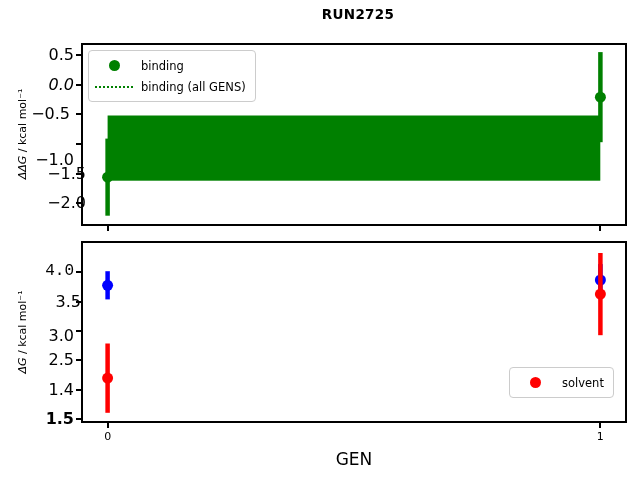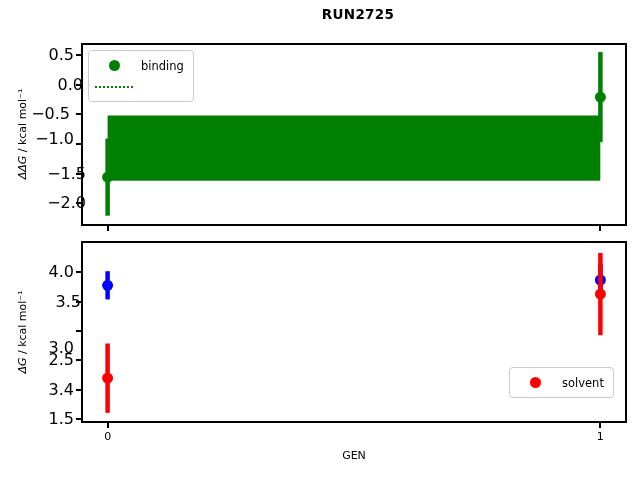--- a/index.html
+++ b/index.html
@@ -14,21 +14,21 @@
   .axes-frame{
     position:absolute;border:2px solid #000;box-sizing:border-box;background:transparent;
   }
   .plot-svg{position:absolute;overflow:visible;}
   .ylabel{
     position:absolute;transform:translate(-50%,-50%) rotate(-90deg);
     white-space:nowrap;font-size:11px;
   }
   .ylabel .mvar{font-style:italic;}
   .xlabel{
-    position:absolute;left:83px;top:449px;width:542px;text-align:center;font-size:11px;
+    position:absolute;left:83px;top:449px;width:542px;text-align:center;font-size:17px;
   }
   .tick-label-y{
     position:absolute;width:50px;text-align:right;font-size:16px;line-height:13px;
   }
   .tick-label-x{
     position:absolute;width:30px;text-align:center;font-size:11px;line-height:13px;
   }
   .tick-mark{position:absolute;background:#000;}
   .legend{
     position:absolute;background:rgba(255,255,255,0.85);
@@ -73,60 +73,61 @@
   </div>
   <div class="ylabel" style="left:22px;top:332px;">
     <span class="mvar">ΔG</span><span> / kcal mol⁻¹</span>
   </div>
   <div class="xlabel">GEN</div>
 
   <div id="ticks-layer">
       <div class="tick-mark" style="left: 76px; top: 54.0762px; width: 5px; height: 2px;"></div>
       <div class="tick-label-y" style="left: 24px; top: 48.0762px;">0.5</div>
       <div class="tick-mark" style="left: 76px; top: 83.7119px; width: 5px; height: 2px;"></div>
-      <div class="tick-label-y" style="left: 33px; top: 77.7119px;">0.0</div>
+      <div class="tick-label-y" style="left: 24px; top: 77.7119px; font-style: italic;">0.0</div>
       <div class="tick-mark" style="left: 76px; top: 113.348px; width: 5px; height: 2px;"></div>
       <div class="tick-label-y" style="left: 20px; top: 107.348px;">−0.5</div>
       <div class="tick-mark" style="left: 76px; top: 142.983px; width: 5px; height: 2px;"></div>
-      <div class="tick-label-y" style="left: 24px; top: 132px; text-align: right;">−1.0</div>
+      <div class="tick-label-y" style="left: 24px; top: 153px; text-align: right;">−1.0</div>
       <div class="tick-mark" style="left: 76px; top: 172.619px; width: 5px; height: 2px;"></div>
       <div class="tick-label-y" style="left: 36px; top: 166.619px;">−1.5</div>
       <div class="tick-mark" style="left: 76px; top: 202.255px; width: 5px; height: 2px;"></div>
       <div class="tick-label-y" style="left: 36px; top: 196.255px;">−2.0</div>
       <div class="tick-mark" style="left: 106.636px; top: 226px; width: 2px; height: 5px;"></div>
       <div class="tick-mark" style="left: 599.364px; top: 226px; width: 2px; height: 5px;"></div>
       <div class="tick-mark" style="left: 76px; top: 271.373px; width: 5px; height: 2px;"></div>
-      <div class="tick-label-y" style="left: 24px; top: 265.373px;">4.0</div>
+      <div class="tick-label-y" style="left: 24px; top: 265.373px; font-family: Liberation Mono, monospace;">4.0</div>
       <div class="tick-mark" style="left: 76px; top: 300.746px; width: 5px; height: 2px;"></div>
       <div class="tick-label-y" style="left: 31px; top: 294.746px;">3.5</div>
       <div class="tick-mark" style="left: 76px; top: 330.119px; width: 5px; height: 2px;"></div>
-      <div class="tick-label-y" style="left: 24px; top: 341px;">3.0</div>
+      <div class="tick-label-y" style="left: 24px; top: 329px;">3.0</div>
       <div class="tick-mark" style="left: 76px; top: 359.492px; width: 5px; height: 2px;"></div>
       <div class="tick-label-y" style="left: 24px; top: 353.492px;">2.5</div>
       <div class="tick-mark" style="left: 76px; top: 388.865px; width: 5px; height: 2px;"></div>
-      <div class="tick-label-y" style="left: 24px; top: 382.865px;">3.4</div>
+      <div class="tick-label-y" style="left: 24px; top: 382.865px;">1.4</div>
       <div class="tick-mark" style="left: 76px; top: 418.238px; width: 5px; height: 2px;"></div>
-      <div class="tick-label-y" style="left: 24px; top: 412.238px;">1.5</div>
+      <div class="tick-label-y" style="left: 24px; top: 412.238px; font-weight: bold;">1.5</div>
       <div class="tick-mark" style="left: 106.636px; top: 423px; width: 2px; height: 5px;"></div>
       <div class="tick-label-x" style="left: 92.6364px; top: 430px;">0</div>
       <div class="tick-mark" style="left: 599.364px; top: 423px; width: 2px; height: 5px;"></div>
       <div class="tick-label-x" style="left: 585.364px; top: 430px;">1</div>
     </div>
 
   <div class="legend" style="left:88px;top:50px;">
     <div class="lrow">
       <span class="handle">
           <span class="dot" style="background: rgb(0, 128, 0);"></span>
         </span>
       <span class="ltext">binding</span>
     </div>
     <div class="lrow">
       <span class="handle">
           <span class="dline" style="border-top-color: rgb(0, 128, 0);"></span>
         </span>
+      <span class="ltext">binding (all GENS)</span>
     </div>
   </div>
 
   <div class="legend" style="left:509px;top:367px;">
     <div class="lrow">
       <span class="handle">
           <span class="dot" style="background: rgb(255, 0, 0);"></span>
         </span>
       <span class="ltext">solvent</span>
     </div>

